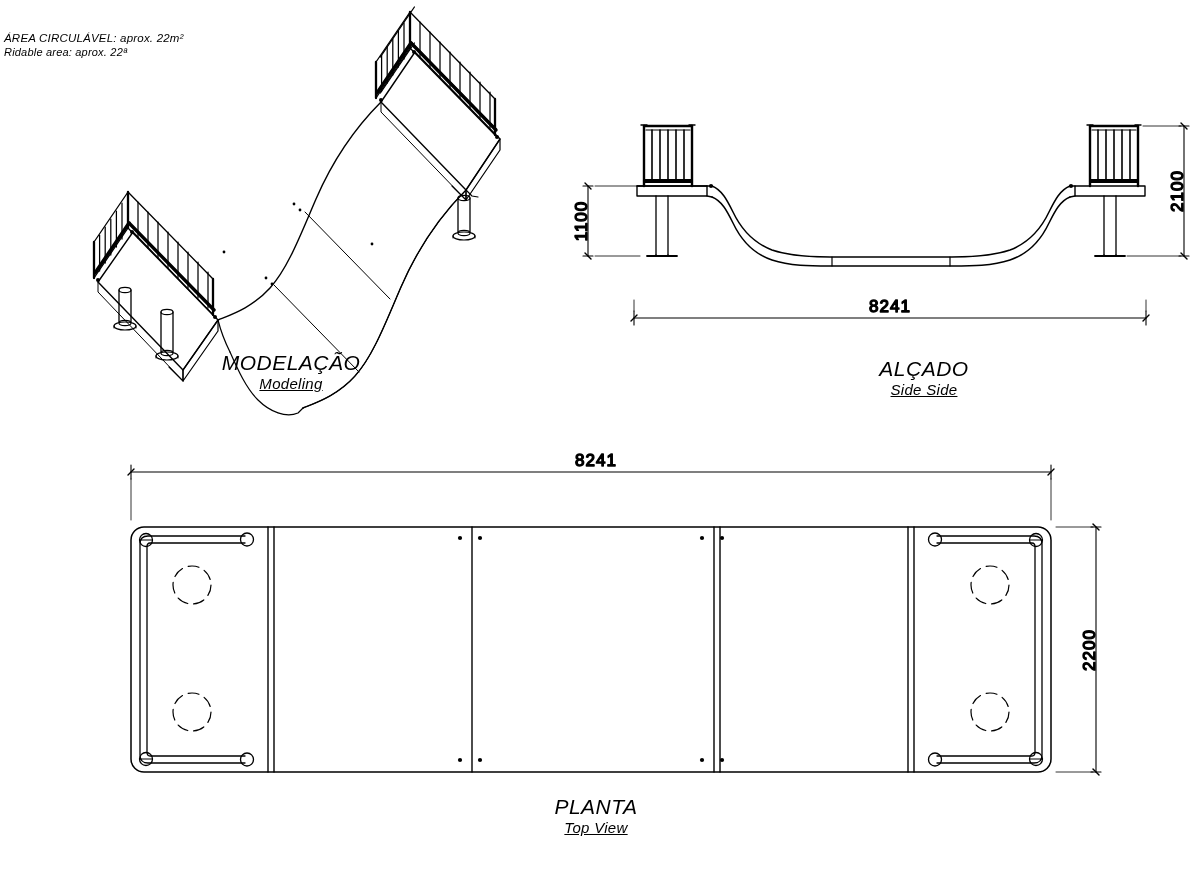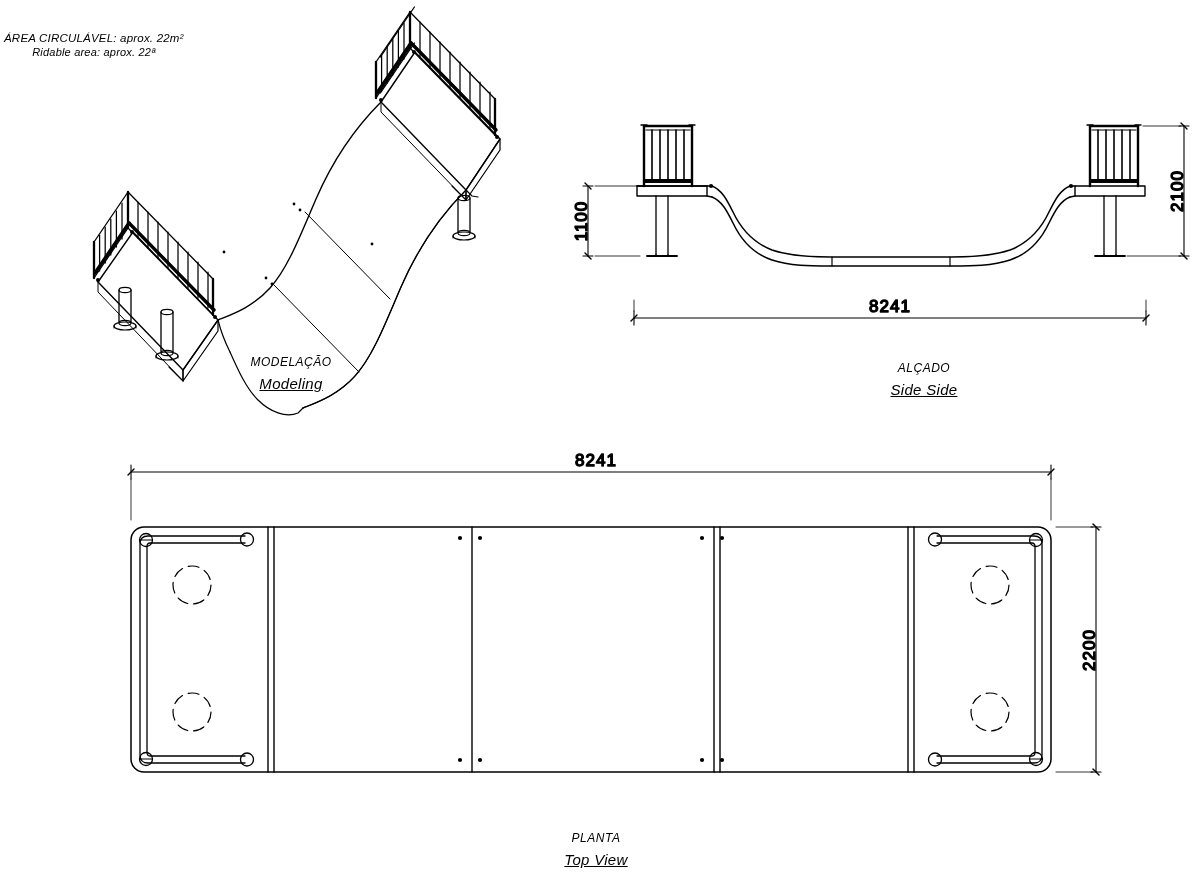--- a/index.html
+++ b/index.html
@@ -6,26 +6,26 @@
   body{
     width:1198px;height:891px;position:relative;overflow:hidden;
     font-family:"Liberation Sans", sans-serif;
     color:#000000;
   }
   .note{
     position:absolute;left:4px;top:8px;
     font-style:italic;font-size:11.5px;line-height:14px;
     letter-spacing:0.2px;white-space:nowrap;margin-top:23px;
   }
-  .note .l2{font-size:11px;text-align:center;}
+  .note .l2{font-size:11px;}
   .viewlabel{
     position:absolute;text-align:center;font-style:italic;
     line-height:21px;white-space:nowrap;
   }
-  .viewlabel .pt{font-size:12px;letter-spacing:0.5px;display:block;}
+  .viewlabel .pt{font-size:21px;letter-spacing:0.5px;display:block;}
   .viewlabel .en{font-size:15px;letter-spacing:0.3px;display:block;text-decoration:underline;}
   svg{position:absolute;left:0;top:0;overflow:visible;}
   .dimtext{
     font-family:"Liberation Sans", sans-serif;
     font-size:17px;fill:#000;letter-spacing:1px;
   }
 </style>
 </head>
 <body>
 
@@ -394,16 +394,16 @@
       <path d="M1091,772 L1101,772"></path>
       <path d="M1093,524 L1099,530" stroke-width="1.4"></path>
       <path d="M1093,769 L1099,775" stroke-width="1.4"></path>
       <path d="M1056,527 L1093,527" stroke-width="0.8"></path>
       <path d="M1056,772 L1093,772" stroke-width="0.8"></path>
     </g>
     <text class="dimtext" transform="translate(1091,650) rotate(-90)" text-anchor="middle" dominant-baseline="middle">2200</text>
   </g>
 </svg>
 
-<div class="viewlabel" style="left:506px;top:828px;width:180px;">
+<div class="viewlabel" style="left:506px;top:796px;width:180px;">
   <span class="pt">PLANTA</span>
   <span class="en">Top View</span>
 </div>
 
 </body></html>

